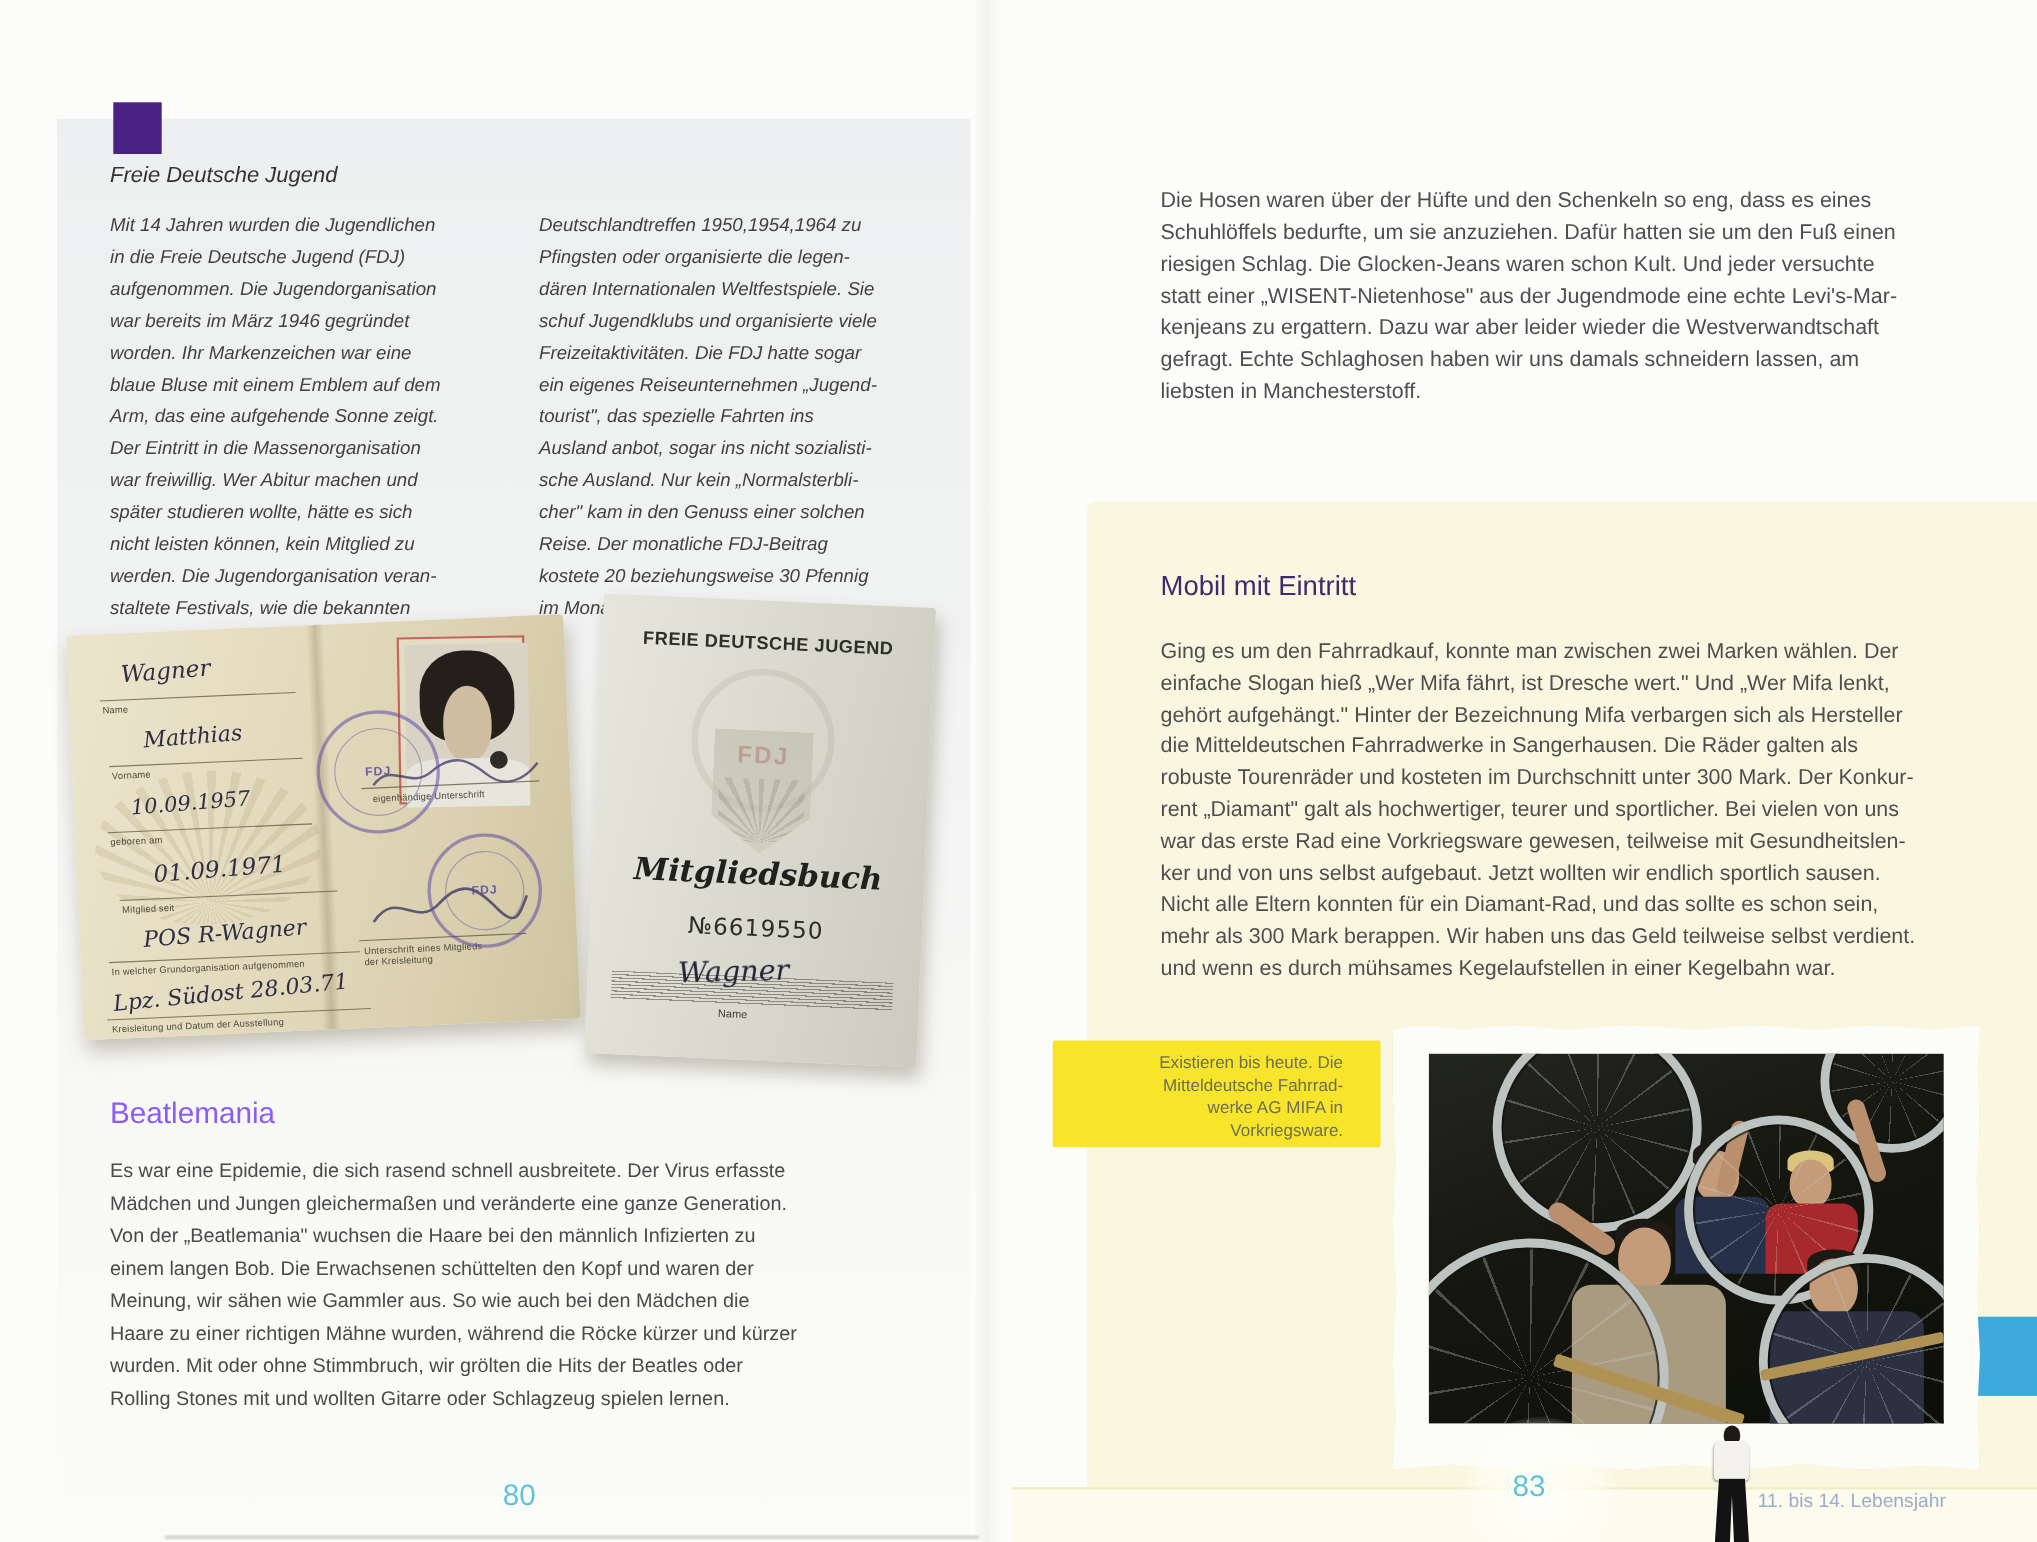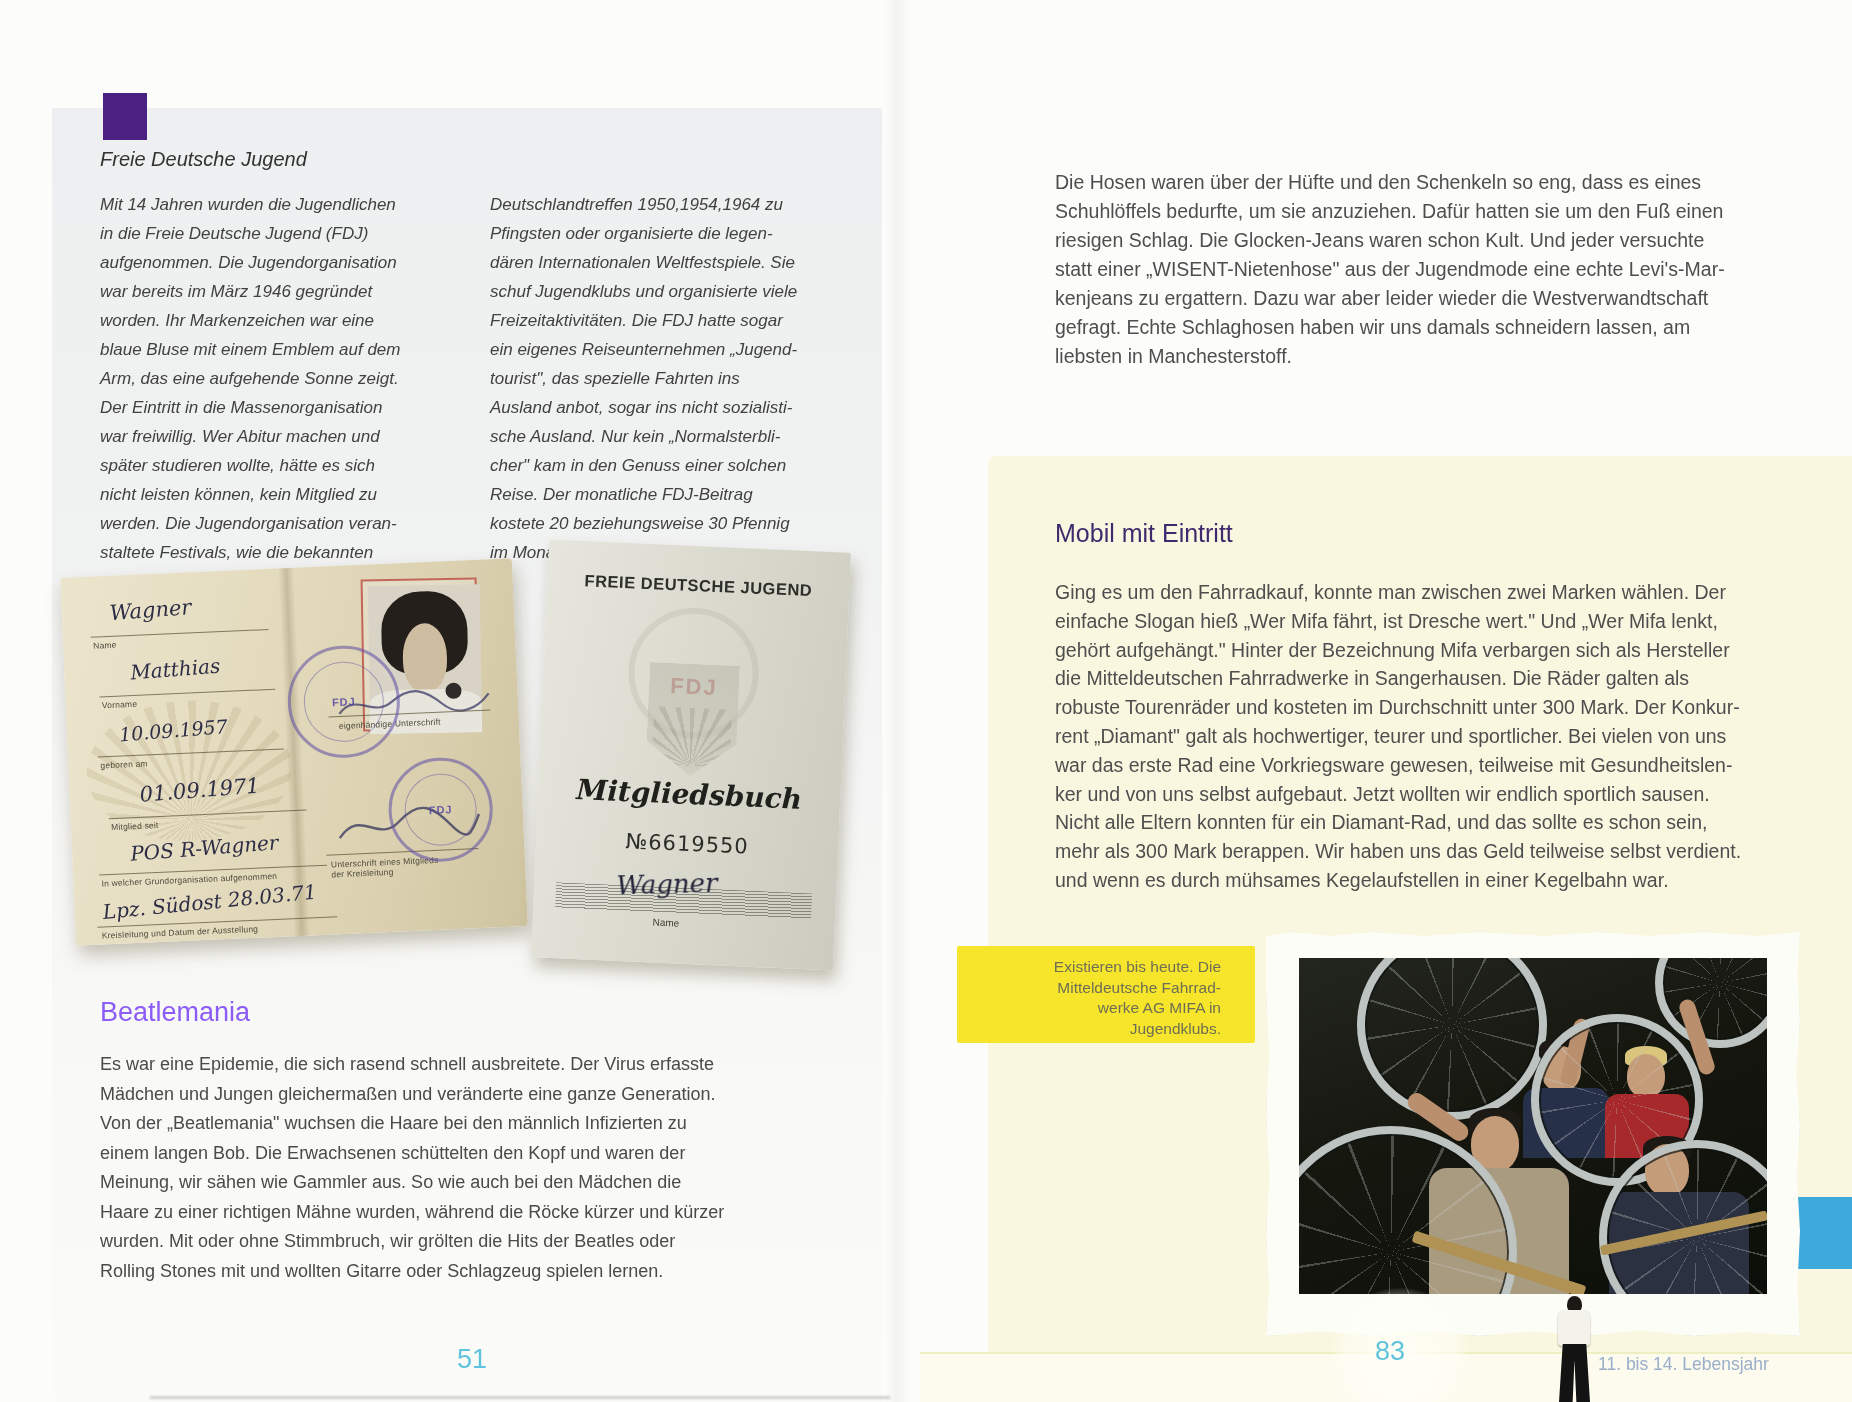--- a/index.html
+++ b/index.html
@@ -256,21 +256,21 @@
 
   <div class="bm-title">Beatlemania</div>
   <div class="bm-body">Es war eine Epidemie, die sich rasend schnell ausbreitete. Der Virus erfasste
 Mädchen und Jungen gleichermaßen und veränderte eine ganze Generation.
 Von der „Beatlemania" wuchsen die Haare bei den männlich Infizierten zu
 einem langen Bob. Die Erwachsenen schüttelten den Kopf und waren der
 Meinung, wir sähen wie Gammler aus. So wie auch bei den Mädchen die
 Haare zu einer richtigen Mähne wurden, während die Röcke kürzer und kürzer
 wurden. Mit oder ohne Stimmbruch, wir grölten die Hits der Beatles oder
 Rolling Stones mit und wollten Gitarre oder Schlagzeug spielen lernen.</div>
-  <div class="pagenum pn46">51</div>
+  <div class="pagenum pn46">80</div>
 
   <div class="r-body">Die Hosen waren über der Hüfte und den Schenkeln so eng, dass es eines
 Schuhlöffels bedurfte, um sie anzuziehen. Dafür hatten sie um den Fuß einen
 riesigen Schlag. Die Glocken-Jeans waren schon Kult. Und jeder versuchte
 statt einer „WISENT-Nietenhose" aus der Jugendmode eine echte Levi's-Mar-
 kenjeans zu ergattern. Dazu war aber leider wieder die Westverwandtschaft
 gefragt. Echte Schlaghosen haben wir uns damals schneidern lassen, am
 liebsten in Manchesterstoff.</div>
   <div class="cream"></div>
   <div class="cream-strip"></div>
@@ -282,21 +282,21 @@
 robuste Tourenräder und kosteten im Durchschnitt unter 300 Mark. Der Konkur-
 rent „Diamant" galt als hochwertiger, teurer und sportlicher. Bei vielen von uns
 war das erste Rad eine Vorkriegsware gewesen, teilweise mit Gesundheitslen-
 ker und von uns selbst aufgebaut. Jetzt wollten wir endlich sportlich sausen.
 Nicht alle Eltern konnten für ein Diamant-Rad, und das sollte es schon sein,
 mehr als 300 Mark berappen. Wir haben uns das Geld teilweise selbst verdient.
 und wenn es durch mühsames Kegelaufstellen in einer Kegelbahn war.</div>
   <div class="note">Existieren bis heute. Die
 Mitteldeutsche Fahrrad-
 werke AG MIFA in
-Jugendklubs.</div>
+Vorkriegsware.</div>
   <div class="blue-bar"></div>
 
   <div class="photo-frame">
     <div class="photo-img">
       <div class="wheel w2"></div>
       <div class="wheel w5"></div>
       <div class="hairdark hd h3h"></div>
       <div class="skin h3"></div>
       <div class="body3"></div>
       <div class="hairblond hd h4h"></div>

